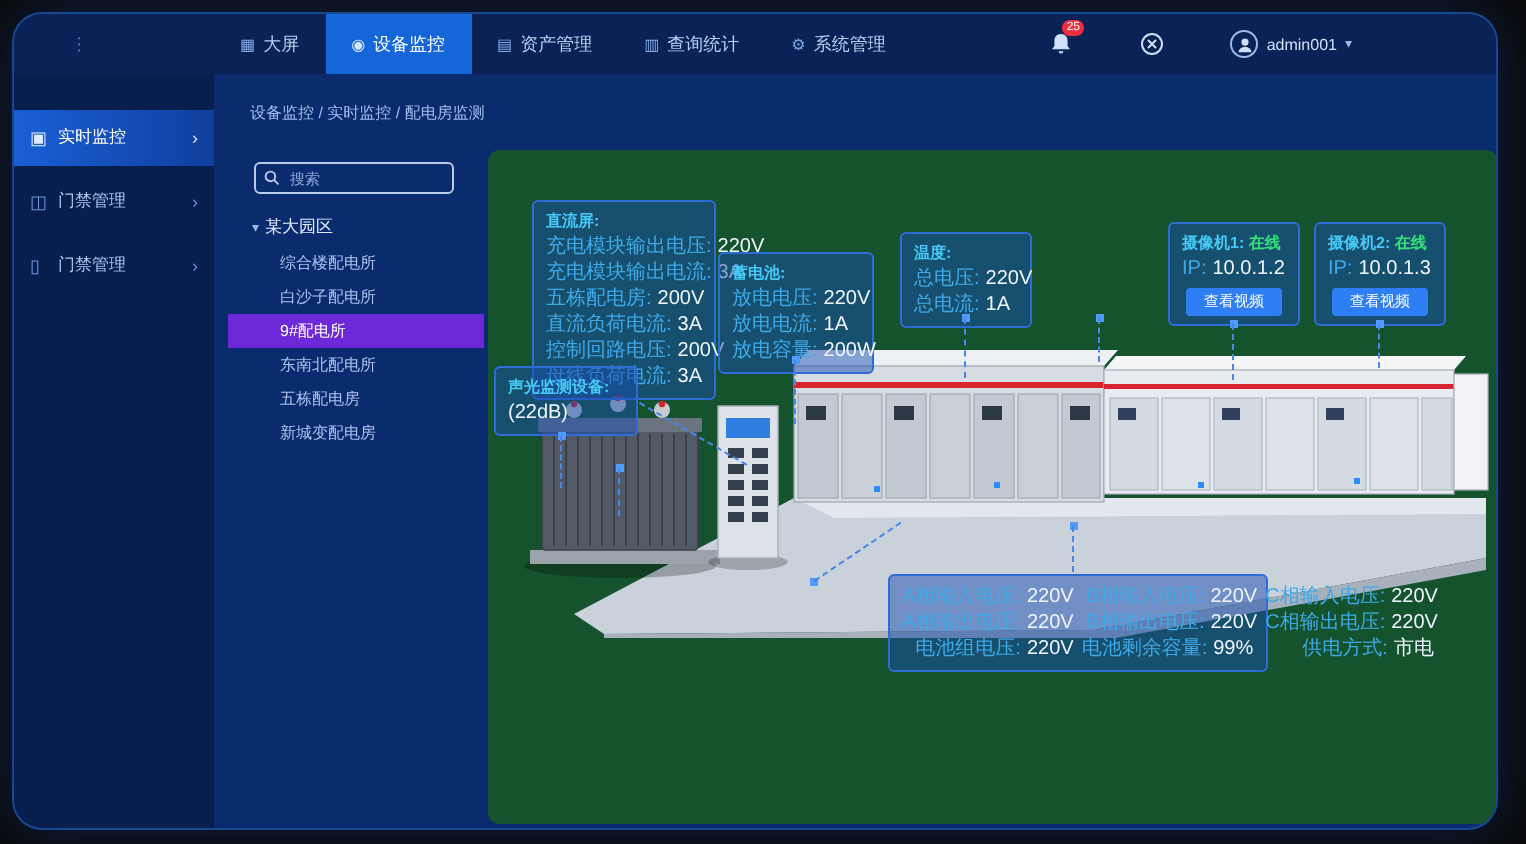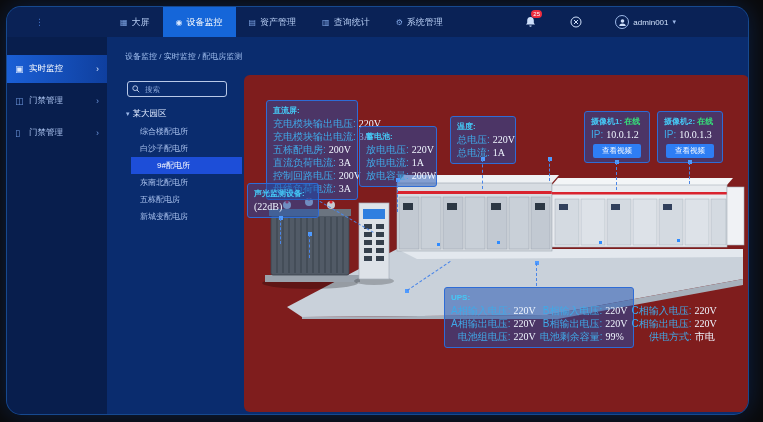--- a/index.html
+++ b/index.html
@@ -36,29 +36,29 @@
   
   #treepanel{position:absolute;left:107px;top:58px;width:128px;height:356px;}
   #searchbox{position:absolute;left:13px;top:16px;width:100px;height:16px;border:1px solid #b9c9e8;
     border-radius:3px;display:flex;align-items:center;padding:0 4px;gap:3px;}
   #searchbox input{flex:1;background:transparent;border:none;outline:none;font-size:7.5px;color:#dfeaff;width:70px;}
   #searchbox input::placeholder{color:#8aa6d8;}
   #tree{position:absolute;left:0;top:40px;width:128px;}
   .tree-root{font-size:8.5px;color:#dfeaff;padding:3px 0 3px 12px;cursor:pointer;}
   .tree-root .caret{margin-right:3px;color:#9db9e8;}
   .tree-item{font-size:8px;color:#aac2ee;padding:3px 0 3px 26px;cursor:pointer;white-space:nowrap;}
-  .tree-item.selected{background:#1d4ed8;color:#fff;margin-left:17px;}
-  
-  #mainpanel{position:absolute;left:237px;top:68px;width:505px;height:337px;background:#7f1d1d;border-radius:6px;}
+  .tree-item.selected{background:#6d28d9;color:#fff;}
+  
+  #mainpanel{position:absolute;left:237px;top:68px;width:505px;height:337px;background:#14532d;border-radius:6px;}
   
   .card{position:absolute;background:rgba(26,78,176,.5);border:1px solid #2e6cd6;border-radius:3px;padding:4px 6px;}
   .card .t{color:#45c8f5;font-size:8px;font-weight:bold;line-height:12px;white-space:nowrap;}
   .crow{display:flex;font-size:10px;line-height:13px;white-space:nowrap;}
   .crow .l{color:#3fa9e8;flex:1;text-align:right;margin-right:3px;}
-  .crow .v{color:#f0f6ff;min-width:22px;text-align:left;font-family:Liberation Serif, serif;}
+  .crow .v{color:#f0f6ff;min-width:22px;text-align:left;}
   .ok{color:#35e07a;font-weight:bold;}
   .btn-view{display:block;margin:3px auto 0;background:#2e7ef5;color:#fff;font-size:7.5px;border:none;
     border-radius:2px;padding:2px 0;width:94%;cursor:pointer;}
   .btn-door{display:flex;align-items:center;justify-content:center;gap:3px;margin:5px auto 0;background:#e3eaf7;
     color:#17407f;font-size:8px;border:none;border-radius:3px;padding:2px 0;width:62px;cursor:pointer;}
   
   .vline{position:absolute;width:0;border-left:1px dashed #4a86e8;}
   .dline{position:absolute;height:0;border-top:1px dashed #4a86e8;transform-origin:0 0;}
   .ndot{position:absolute;width:4px;height:4px;background:#4f9bff;}
   #scene{position:absolute;left:3px;top:82px;}
@@ -306,21 +306,20 @@
 
     <div class="card" style="left:3px;top:108px;width:72px;">
       <div class="t">声光监测设备:</div>
       <div class="crow">
             <span class="v">(22dB)</span>
           </div>
     </div>
 
 
     <div class="card" style="left:200px;top:212px;width:190px;">
-      <div class="t">UPS:</div>
       <div style="display:grid;grid-template-columns:1fr 1fr 1fr;column-gap:4px;">
         <div class="crow">
               <span class="l">A相输入电压:</span>
               <span class="v">220V</span>
             </div>
         <div class="crow">
               <span class="l">B相输入电压:</span>
               <span class="v">220V</span>
             </div>
         <div class="crow">

